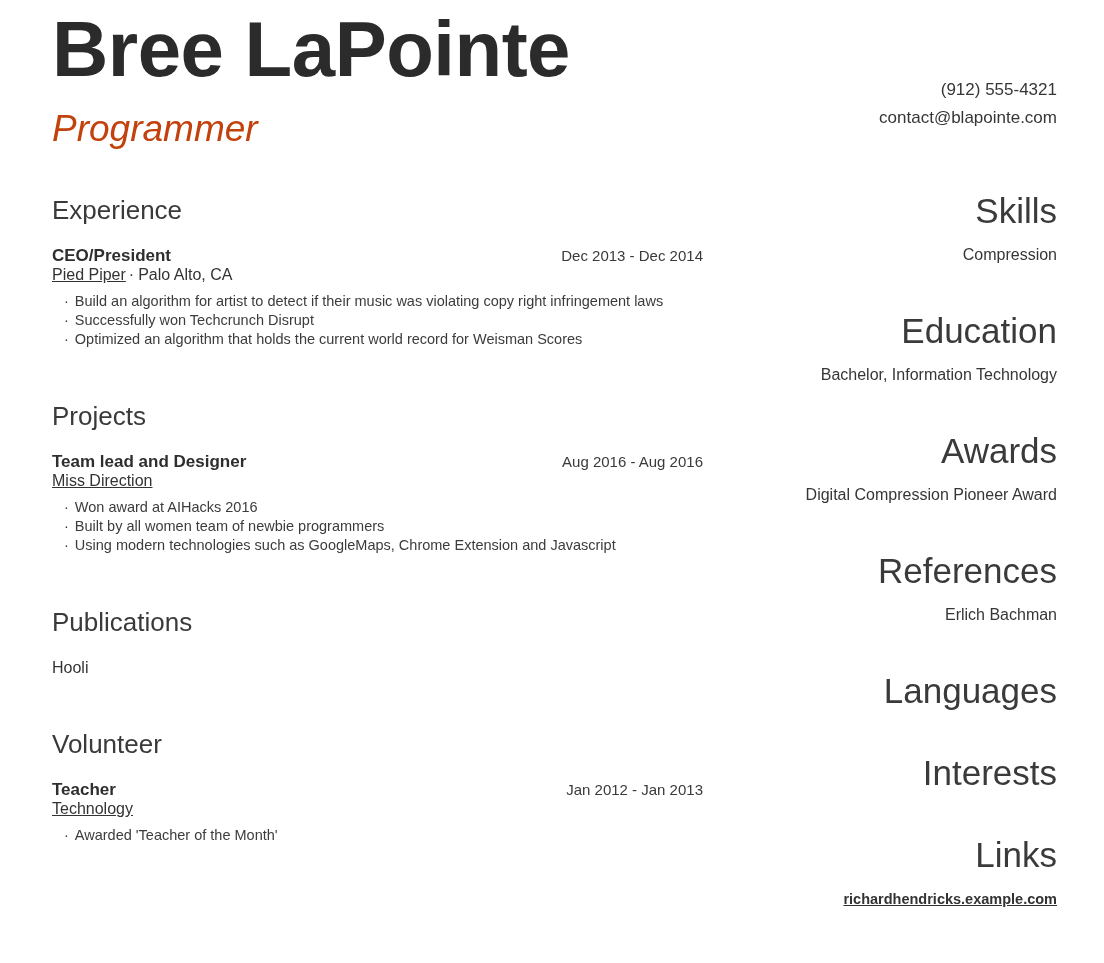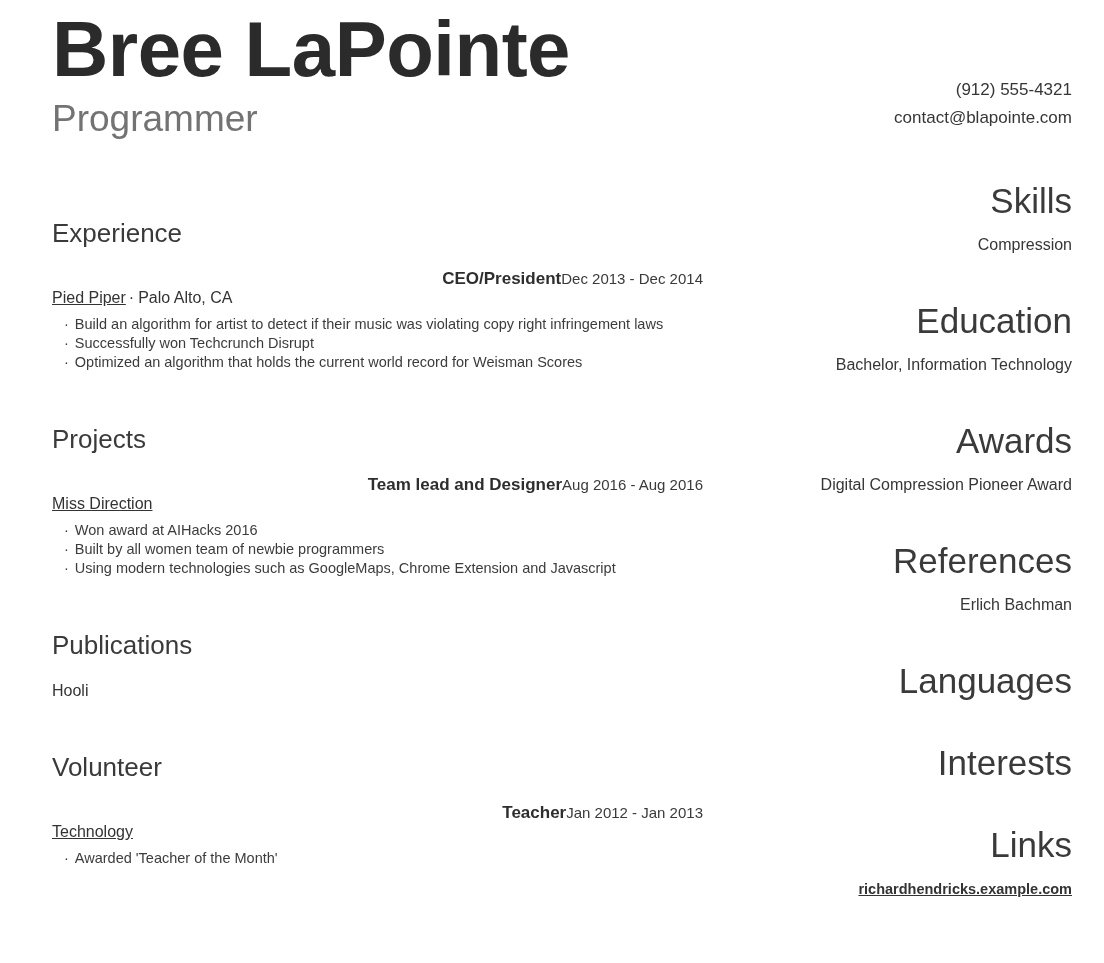--- a/index.html
+++ b/index.html
@@ -7,67 +7,68 @@
   body {
     font-family: "Liberation Sans", "DejaVu Sans", sans-serif;
     color: #333333;
     -webkit-font-smoothing: antialiased;
   }
   .page {
     position: relative;
     width: 1104px;
     height: 943px;
     background: #ffffff;
-    padding: 6px 32px 0 52px;
+    padding: 6px 47px 0 52px;
     overflow: hidden;
   }
 
   
   .header { display: flex; justify-content: space-between; margin-bottom: 44px; }
   .person-name {
     margin: 0;
     font-size: 78px;
     font-weight: 700;
     line-height: 1.12;
     letter-spacing: -0.5px;
     color: #2b2b2b;
     white-space: nowrap;
   }
   .person-title {
     font-size: 37px;
     font-weight: 400;
     line-height: 1.18;
-    margin-top: 4px;
-    color: #737373;
+    margin-top: 14px;
+    color: #c2410c;
+    font-style: italic;
   }
   .contact {
     text-align: right;
     font-size: 17px;
     line-height: 28px;
     margin-top: 70px;
     color: #363636;
     white-space: nowrap;
   }
 
   
   .columns { display: flex; justify-content: space-between; align-items: flex-start; }
-  .main-col { width: 651px; flex: 0 0 651px; margin-top: 33px; }
+  .main-col { width: 651px; flex: 0 0 651px; }
   .side-col { width: 300px; flex: 0 0 300px; text-align: right; }
 
   
   .main-section { margin-bottom: 52px; display: flow-root; }
   .sec-heading {
     margin: 0 0 20px 0;
     font-size: 26px;
     font-weight: 400;
     line-height: 31px;
     color: #3a3a3a;
   }
   .entry { margin: 0; }
-  .entry-head { display: flex; justify-content: flex-end; align-items: baseline; }
+  .entry-head { display: flex; justify-content: space-between; align-items: baseline; }
   .entry-title {
     font-size: 17px;
     font-weight: 700;
     line-height: 19px;
     color: #2e2e2e;
   }
   .entry-title.link-style { text-decoration: underline; }
   .entry-date {
     font-size: 15px;
     font-weight: 400;

